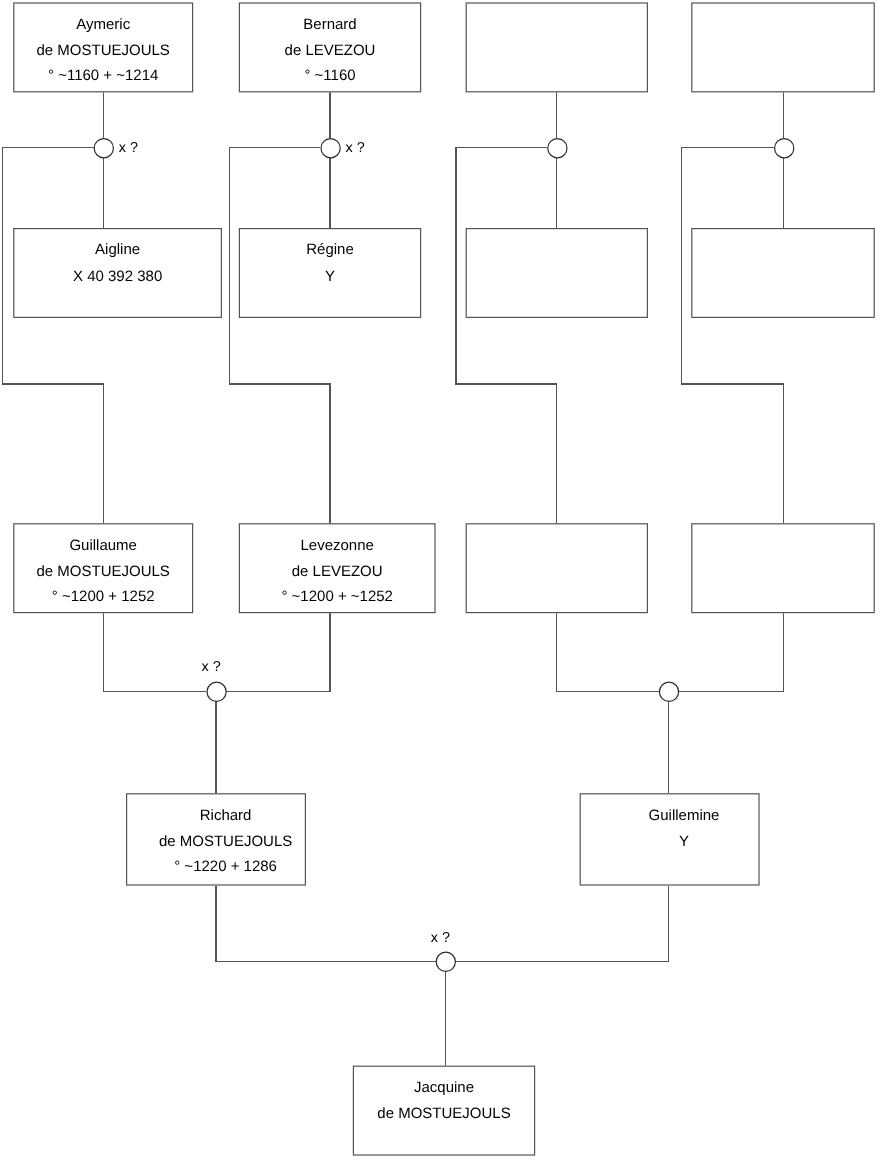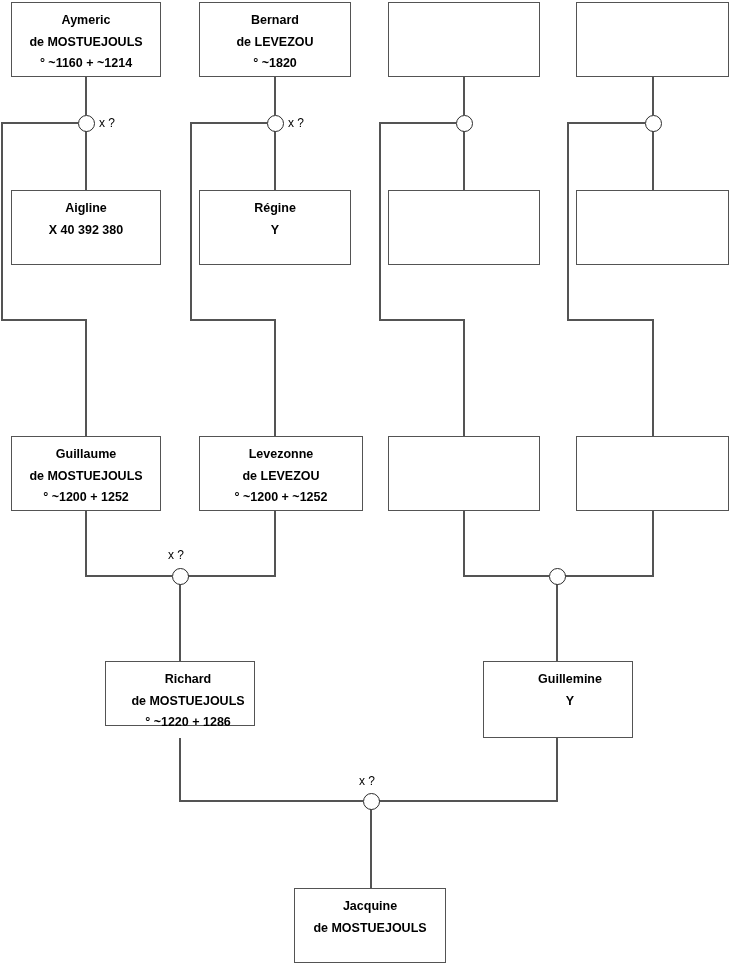--- a/index.html
+++ b/index.html
@@ -33,21 +33,20 @@
     background: #ffffff;
     padding-top: 7px;
     text-align: center;
     font-size: 12.5px;
     line-height: 1.72;
     color: #000000;
     white-space: nowrap;
   }
   .person-box .pline {
     display: block;
-    font-weight: bold;
   }
   .union-dot {
     position: absolute;
     box-sizing: border-box;
     width: 17px;
     height: 17px;
     border: 1px solid #2b2b2b;
     border-radius: 50%;
     background: #ffffff;
   }
@@ -97,26 +96,26 @@
   </svg>
 
   <div class="person-box" style="left:11px; top:2px; width:150px; height:75px;">
     <span class="pline">Aymeric</span>
     <span class="pline">de MOSTUEJOULS</span>
     <span class="pline">° ~1160 + ~1214</span>
   </div>
   <div class="person-box" style="left:199px; top:2px; width:152px; height:75px;">
     <span class="pline">Bernard</span>
     <span class="pline">de LEVEZOU</span>
-    <span class="pline">° ~1820</span>
+    <span class="pline">° ~1160</span>
   </div>
   <div class="person-box" style="left:388px; top:2px; width:152px; height:75px;"></div>
   <div class="person-box" style="left:576px; top:2px; width:153px; height:75px;"></div>
 
-  <div class="person-box" style="left:11px; top:190px; width:150px; height:75px;text-align:center;">
+  <div class="person-box" style="left:11px; top:190px; width:174px; height:75px;text-align:center;">
     <span class="pline">Aigline</span>
     <span class="pline">X 40 392 380</span>
   </div>
   <div class="person-box" style="left:199px; top:190px; width:152px; height:75px;">
     <span class="pline">Régine</span>
     <span class="pline">Y</span>
   </div>
   <div class="person-box" style="left:388px; top:190px; width:152px; height:75px;"></div>
   <div class="person-box" style="left:576px; top:190px; width:153px; height:75px;"></div>
 
@@ -126,21 +125,21 @@
     <span class="pline">° ~1200 + 1252</span>
   </div>
   <div class="person-box" style="left:199px; top:436px; width:164px; height:75px;">
     <span class="pline">Levezonne</span>
     <span class="pline">de LEVEZOU</span>
     <span class="pline">° ~1200 + ~1252</span>
   </div>
   <div class="person-box" style="left:388px; top:436px; width:152px; height:75px;"></div>
   <div class="person-box" style="left:576px; top:436px; width:153px; height:75px;"></div>
 
-  <div class="person-box" style="left:105px; top:661px; width:150px; height:65px;padding-left:16px;">
+  <div class="person-box" style="left:105px; top:661px; width:150px; height:77px;padding-left:16px;">
     <span class="pline">Richard</span>
     <span class="pline">de MOSTUEJOULS</span>
     <span class="pline">° ~1220 + 1286</span>
   </div>
   <div class="person-box" style="left:483px; top:661px; width:150px; height:77px;padding-left:24px;">
     <span class="pline">Guillemine</span>
     <span class="pline">Y</span>
   </div>
 
   <div class="person-box" style="left:294px; top:888px; width:152px; height:75px;">

